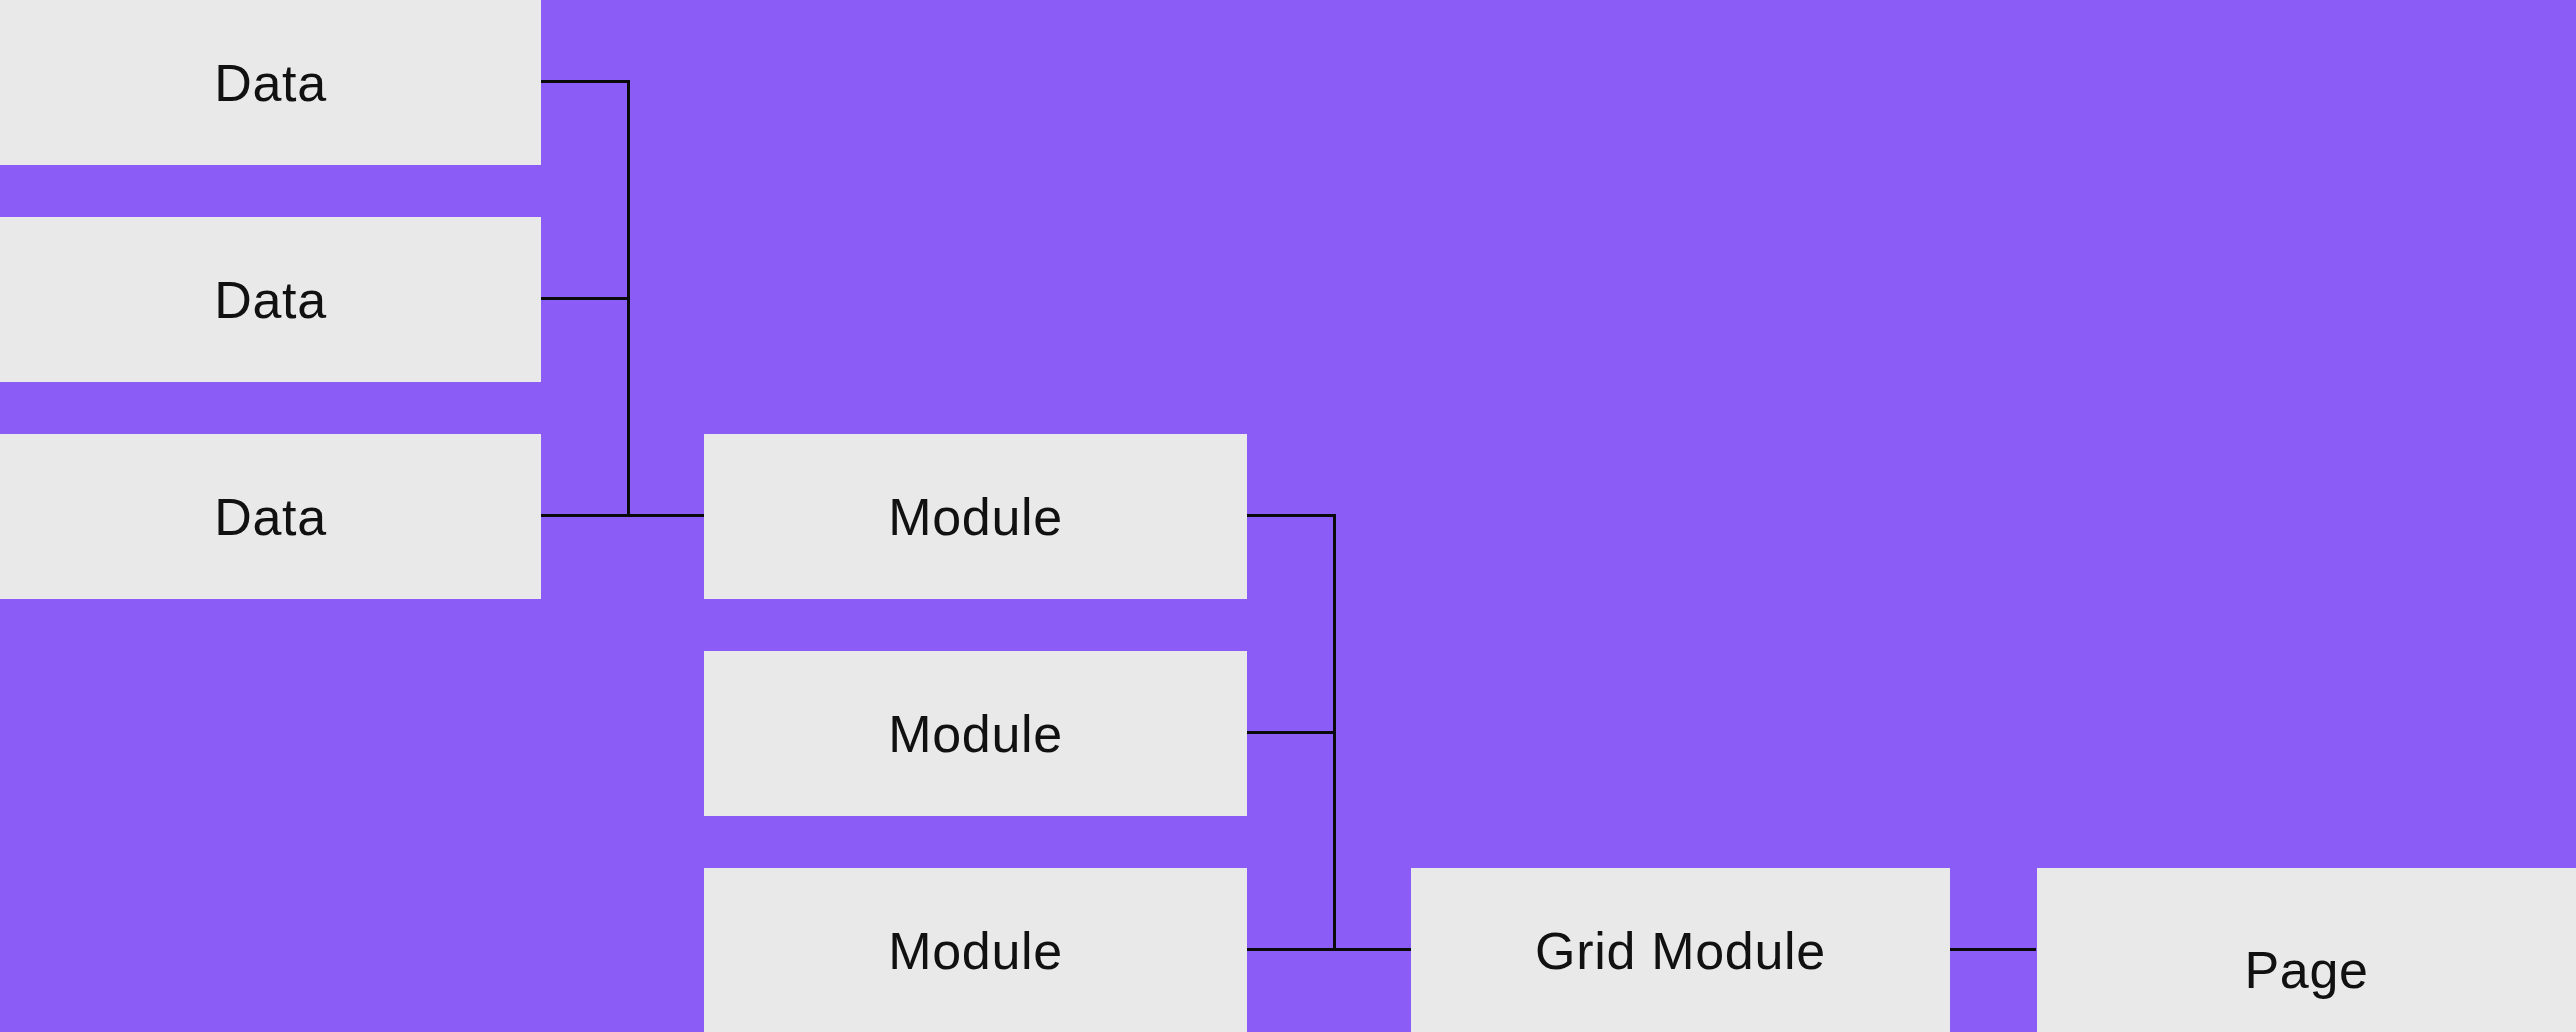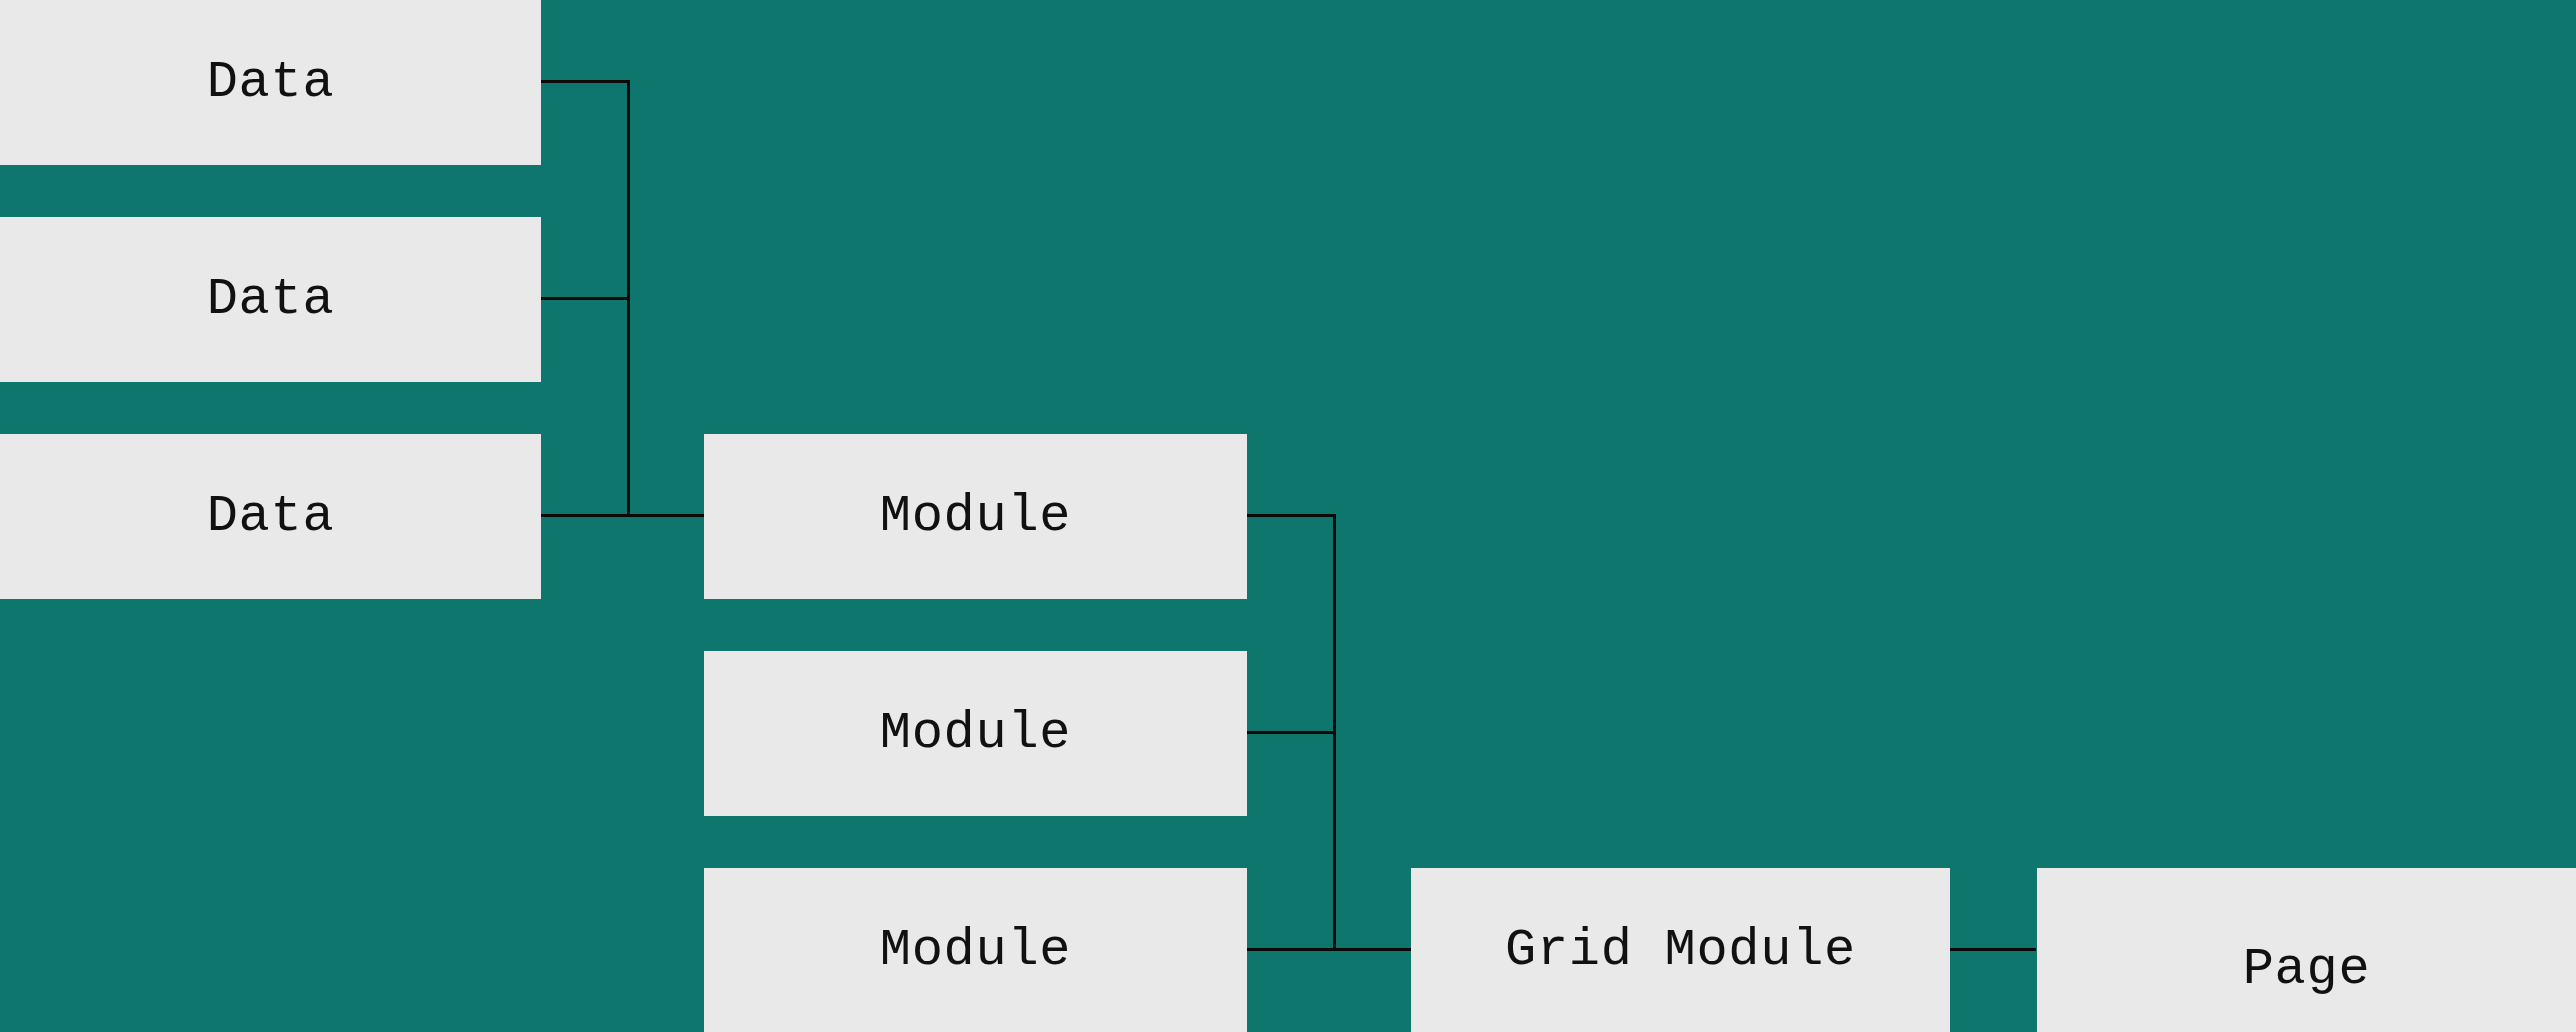--- a/index.html
+++ b/index.html
@@ -5,22 +5,22 @@
   html, body {
     margin: 0;
     padding: 0;
     background: #4e6a71;
   }
   #canvas {
     position: relative;
     width: 2576px;
     height: 1032px;
     overflow: hidden;
-    background: #0f766e;
-    font-family: Liberation Mono, monospace;
+    background: #8b5cf6;
+    font-family: Liberation Sans, sans-serif;
   }
   .node {
     position: absolute;
     background: #e9e9e9;
     display: flex;
     align-items: center;
     justify-content: center;
   }
   .node-label {
     font-size: 52px;

